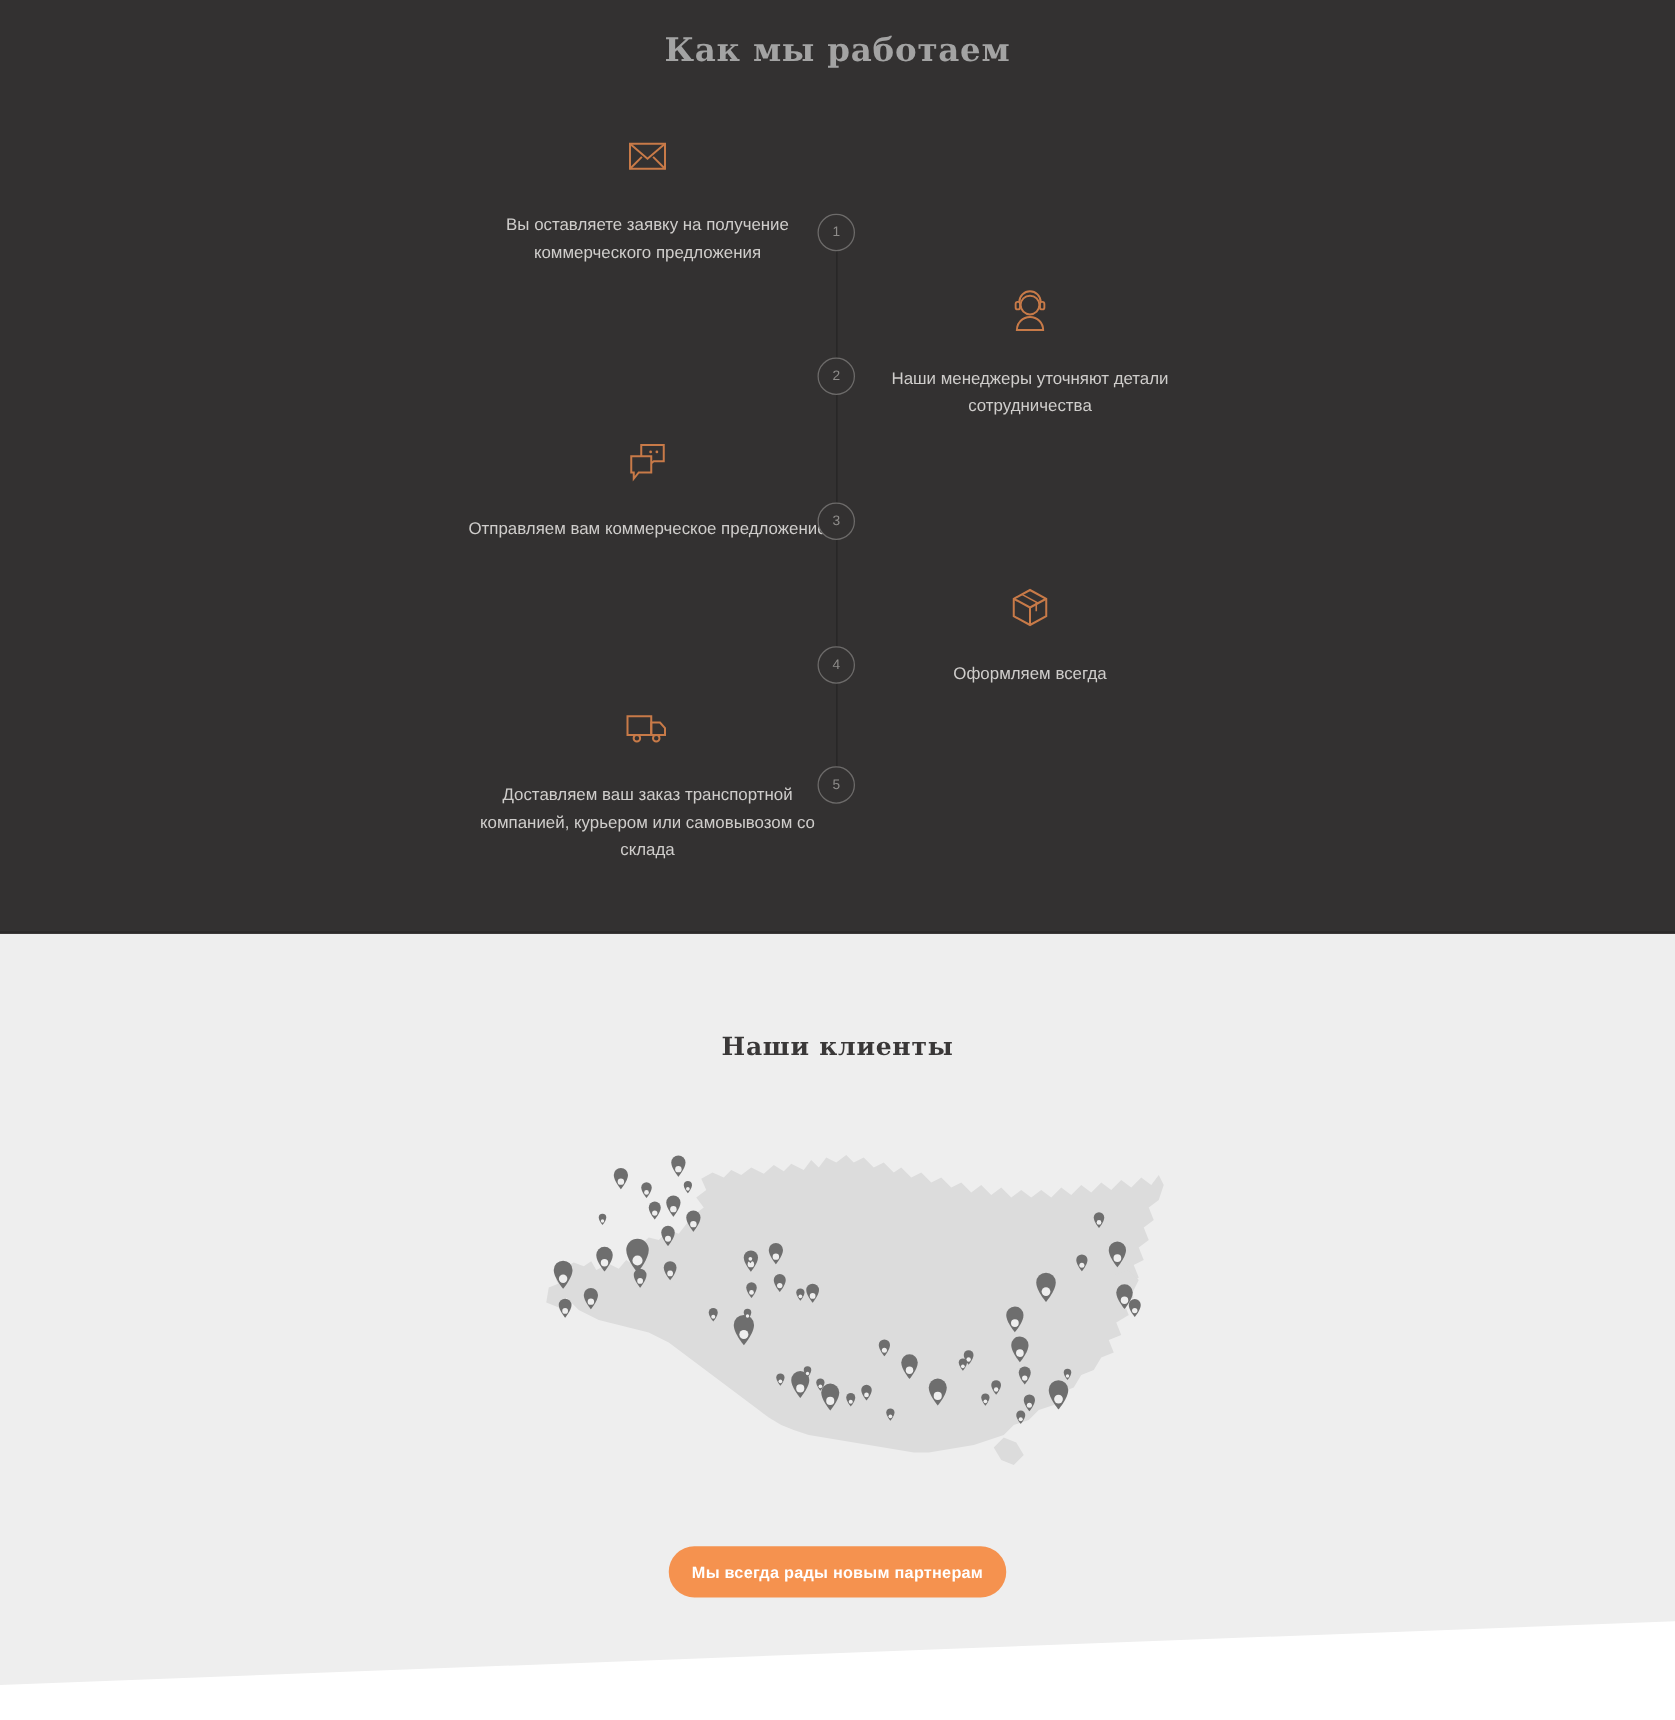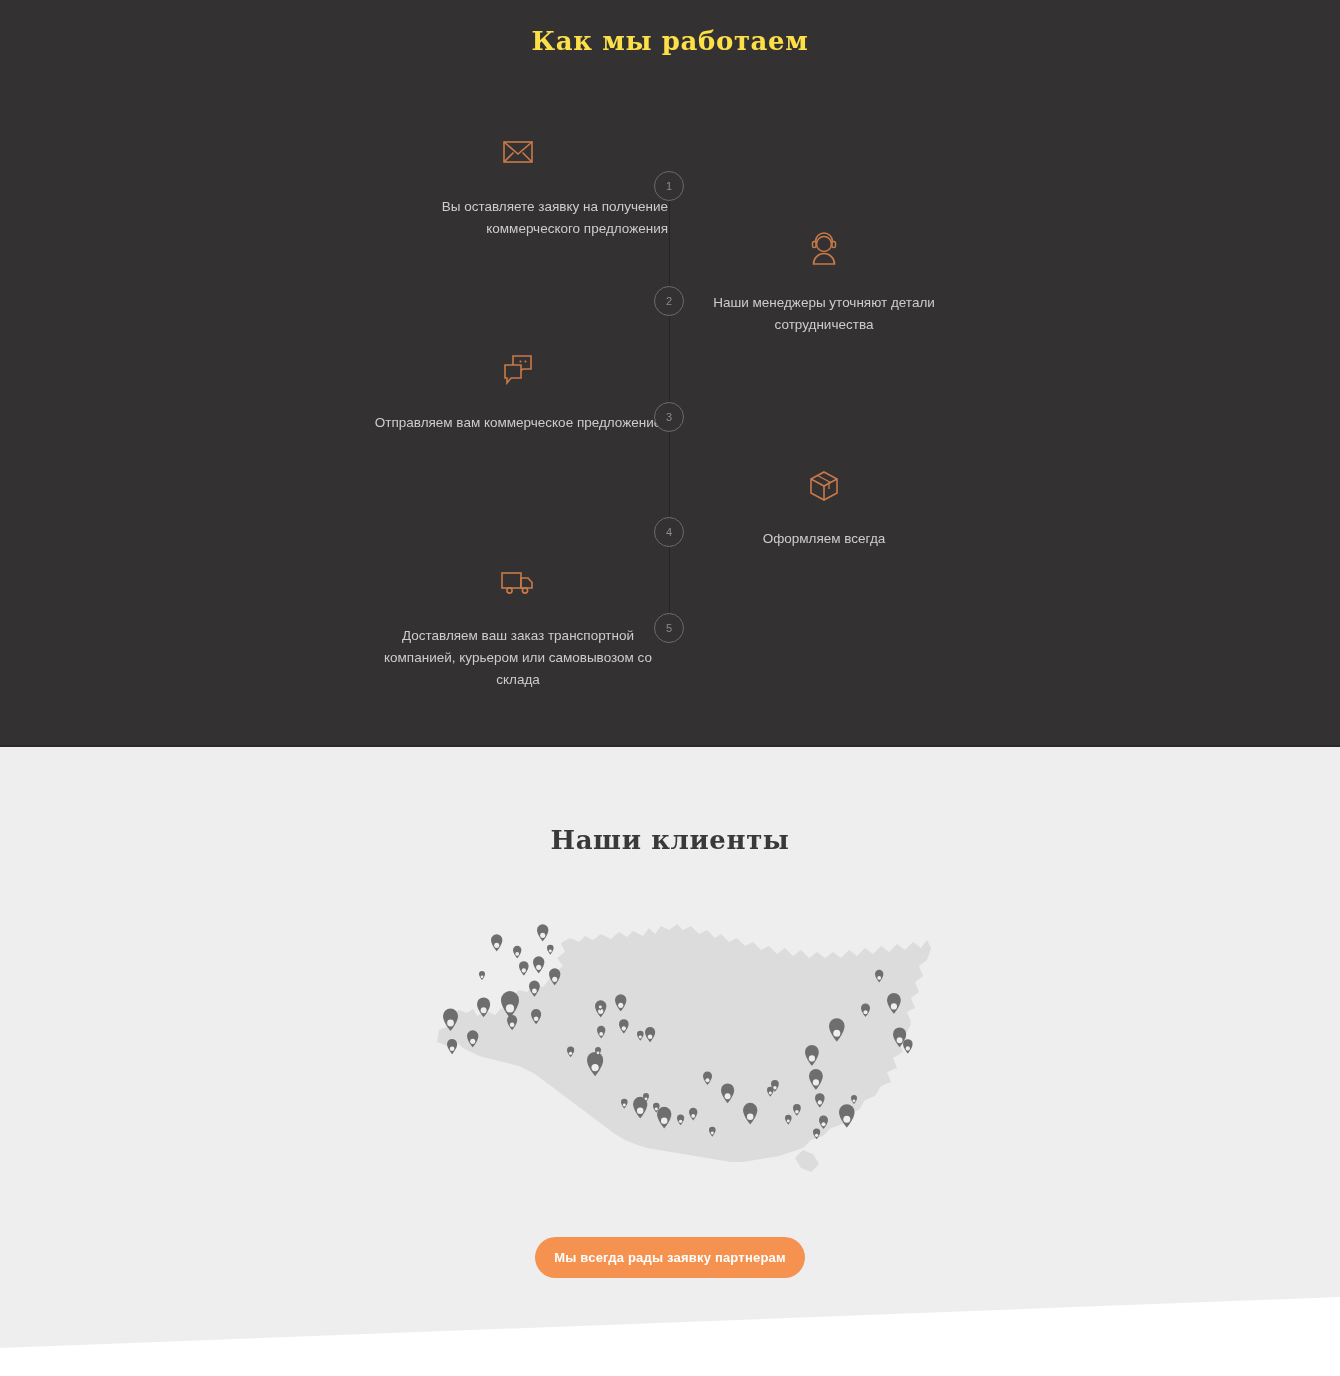--- a/index.html
+++ b/index.html
@@ -22,21 +22,21 @@
   }
   .heading-dark {
     position: absolute;
     left: 0; top: 26px;
     width: 1340px;
     text-align: center;
     font-family: "DejaVu Serif", "Liberation Serif", serif;
     font-weight: bold;
     font-size: 26px;
     letter-spacing: 0.6px;
-    color: #fde047;
+    color: #a3a3a3;
   }
 
   
   .timeline-line {
     position: absolute;
     left: 669px; top: 186px;
     width: 1px; height: 443px;
     background: #262424;
   }
   .step-circle {
@@ -74,21 +74,21 @@
     background: #eeeeee;
     clip-path: polygon(0 0, 1340px 0, 1340px 550px, 0 601px);
   }
   .heading-light {
     position: absolute;
     left: 0; top: 78px;
     width: 1340px;
     text-align: center;
     font-family: "DejaVu Serif", "Liberation Serif", serif;
     font-weight: bold;
-    font-size: 26px;
+    font-size: 20px;
     letter-spacing: 0.6px;
     color: #3a3838;
   }
   .map-wrap {
     position: absolute;
     left: 415px; top: 165px;
     width: 520px; height: 270px;
   }
   .cta-button {
     position: absolute;
@@ -111,21 +111,21 @@
 
 <div class="page">
 
   <section class="section-dark">
 
     <h2 class="heading-dark">Как мы работаем</h2>
 
     <div class="timeline-line"></div>
 
     <div class="step-circle" style="left:654px; top:171px;">1</div>
-    <div class="step-block left" style="left:368px; top:136px;text-align:right;">
+    <div class="step-block left" style="left:368px; top:109px;">
       <span class="step-icon">
         <svg width="42" height="38" viewBox="0 0 42 38" fill="none">
           <rect x="7" y="6" width="28" height="20" stroke="#c87a48" stroke-width="1.6"></rect>
           <path d="M7 6 L21 18 L35 6" stroke="#c87a48" stroke-width="1.6" fill="none"></path>
           <path d="M7 26 L16.5 16.5 M35 26 L25.5 16.5" stroke="#c87a48" stroke-width="1.6"></path>
         </svg>
       </span>
       <div class="step-text">Вы оставляете заявку на получение коммерческого предложения</div>
     </div>
 
@@ -433,15 +433,15 @@
           </g>
           <g transform="translate(132,36) scale(0.55)">
             <path d="M0,0 a6,6 0 1 1 12,0 c0,5 -6,12 -6,12 c0,0 -6,-7 -6,-12 Z"></path>
             <circle cx="6" cy="5.6" r="2.7" fill="#eeeeee"></circle>
           </g>
         </g>
       </svg>
     </div>
   </section>
 
-  <button class="cta-button">Мы всегда рады заявку партнерам</button>
+  <button class="cta-button">Мы всегда рады новым партнерам</button>
 
 </div>
 
 </body></html>

